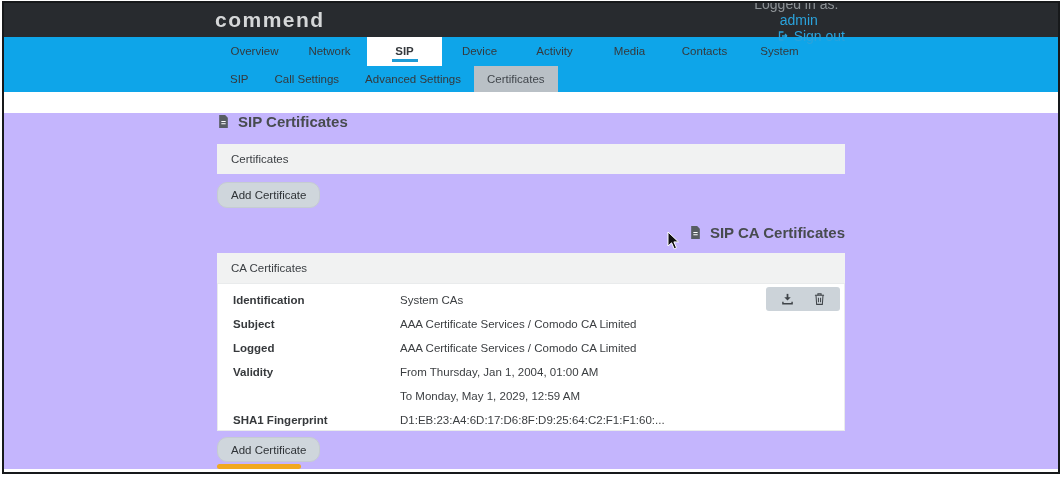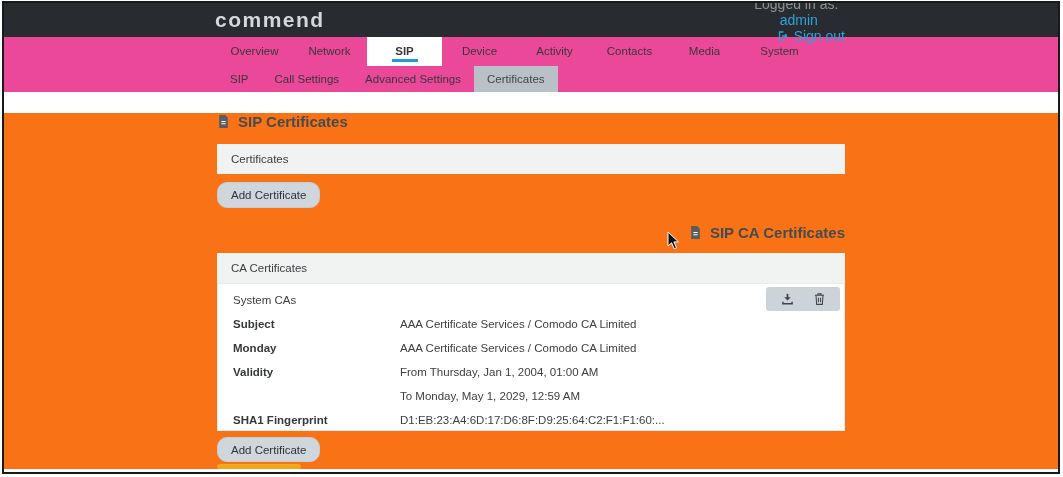--- a/index.html
+++ b/index.html
@@ -12,34 +12,34 @@
   .topbar { height:34px; background:#282b2f; }
   .topbar-inner { height:34px; display:flex; align-items:center; }
   .logo { color:#d5d7d8; font-size:21px; font-weight:bold; letter-spacing:1.5px; margin-left:-2px; }
   .login-info { margin-left:auto; display:flex; align-items:center; font-size:14px;flex-direction:column; }
   .muted { color:#8d9296; margin-right:5px; }
   .user-link { color:#2aa3dc; text-decoration:none; cursor:pointer; }
   .signout { display:flex; align-items:center; color:#2aa3dc; margin-left:24px; cursor:pointer; }
   .signout svg { margin-right:5px; }
 
   
-  .nav { background:#ec4899; }
+  .nav { background:#0ea5e9; }
   .tabs-row { display:flex; height:29px; margin-left:auto; }
   .tab { width:75px; height:29px; line-height:29px; text-align:center; font-size:11.5px;
          color:#35393d; cursor:pointer; position:relative; }
   .tab.active { background:#ffffff; font-weight:bold; }
   .tab .underline { display:none; }
   .tab.active .underline { display:block; position:absolute; left:50%; margin-left:-13px;
          bottom:4px; width:26px; height:3px; background:#1e9cd6; }
   .subtabs-row { display:flex; height:26px; }
   .subtab { height:26px; line-height:26px; padding:0 13px; font-size:11.5px; color:#35393d; cursor:pointer; }
   .subtab.active { background:#b9c0c6; color:#41464c; }
 
   
-  .content { background:#f97316; }
+  .content { background:#c4b5fd; }
   .section-title { display:flex; align-items:center; font-size:15px; font-weight:bold; color:#474b4f; }
   .section-title svg { margin-right:8px; }
   .t1 { margin-top:21px; }
   .t2 { margin-top:16px;justify-content:flex-end; }
   .list-bar { margin-top:14px; height:30px; line-height:30px; background:#f1f2f2;
               font-size:11.5px; color:#3a3e42; padding-left:14px; }
   .list-bar.b2 { margin-top:12px; }
   .btn { display:inline-block; margin-top:8px; height:26px; line-height:25px; padding:0 13px;
          background:#cfd6dc; border:1px solid #c5ccd2; border-radius:10px;
          font-size:11.5px; color:#2f3337; cursor:pointer; }
@@ -83,22 +83,22 @@
   </header>
 
   <nav class="nav">
     <div class="container">
       <div class="tabs-row">
         <div class="tab"><span>Overview</span></div>
         <div class="tab"><span>Network</span></div>
         <div class="tab active"><span>SIP</span><i class="underline"></i></div>
         <div class="tab"><span>Device</span></div>
         <div class="tab"><span>Activity</span></div>
+        <div class="tab"><span>Media</span></div>
         <div class="tab"><span>Contacts</span></div>
-        <div class="tab"><span>Media</span></div>
         <div class="tab"><span>System</span></div>
       </div>
       <div class="subtabs-row">
         <div class="subtab">SIP</div>
         <div class="subtab">Call Settings</div>
         <div class="subtab">Advanced Settings</div>
         <div class="subtab active">Certificates</div>
       </div>
     </div>
   </nav>
@@ -124,28 +124,29 @@
         <svg width="13" height="15" viewBox="0 0 24 26">
           <path fill="#585d62" d="M4 1h11l5 5v19H4z"></path>
           <path fill="#ffffff" d="M8 12h8v1.8H8zm0 4.2h8V18H8z"></path>
         </svg>
         <span>SIP CA Certificates</span>
       </div>
       <div class="list-bar b2">CA Certificates</div>
 
       <div class="cert-card">
         <div class="cert-row">
+          <span class="cert-label">Identification</span>
           <span class="cert-value">System CAs</span>
         </div>
         <div class="cert-row">
           <span class="cert-label">Subject</span>
           <span class="cert-value">AAA Certificate Services / Comodo CA Limited</span>
         </div>
         <div class="cert-row">
-          <span class="cert-label">Monday</span>
+          <span class="cert-label">Logged</span>
           <span class="cert-value">AAA Certificate Services / Comodo CA Limited</span>
         </div>
         <div class="cert-row">
           <span class="cert-label">Validity</span>
           <span class="cert-value">From Thursday, Jan 1, 2004, 01:00 AM</span>
         </div>
         <div class="cert-row">
           <span class="cert-label"></span>
           <span class="cert-value">To Monday, May 1, 2029, 12:59 AM</span>
         </div>

